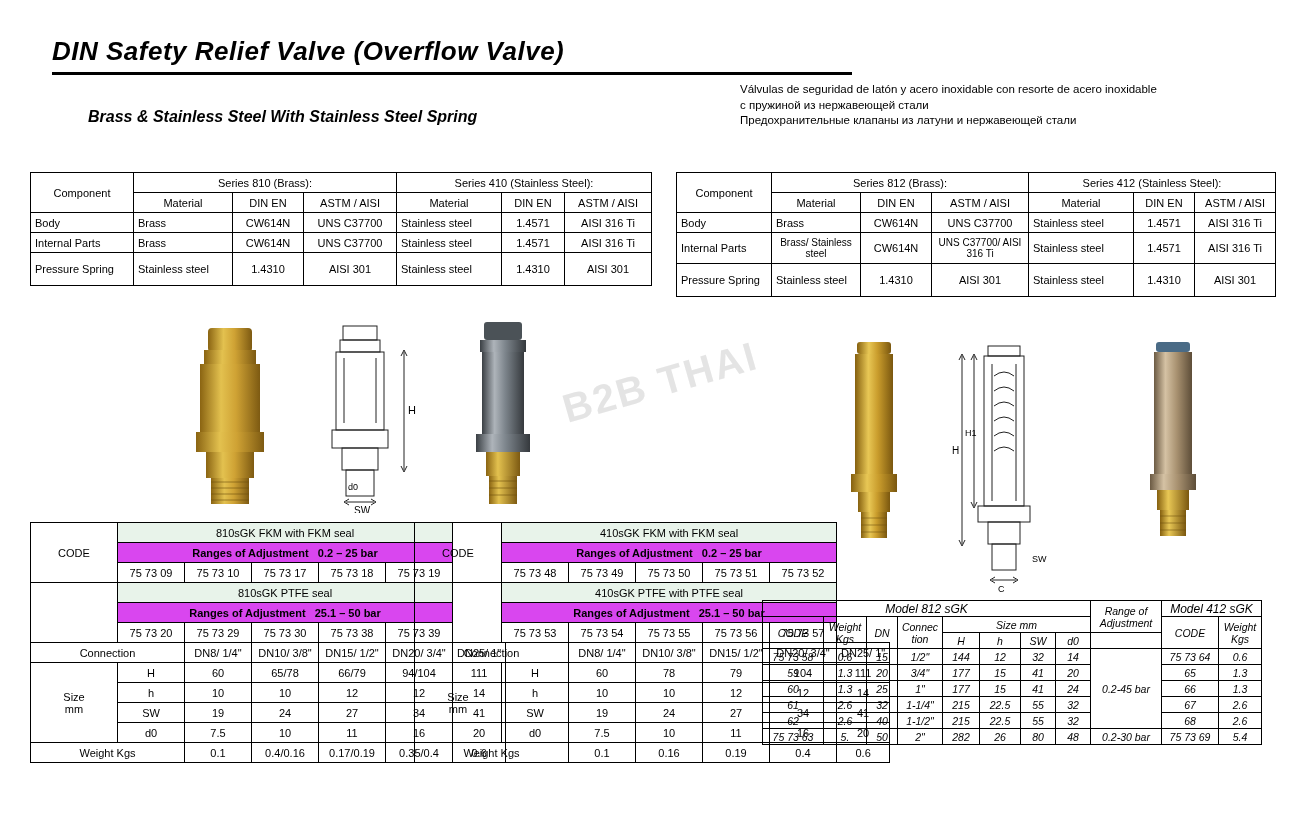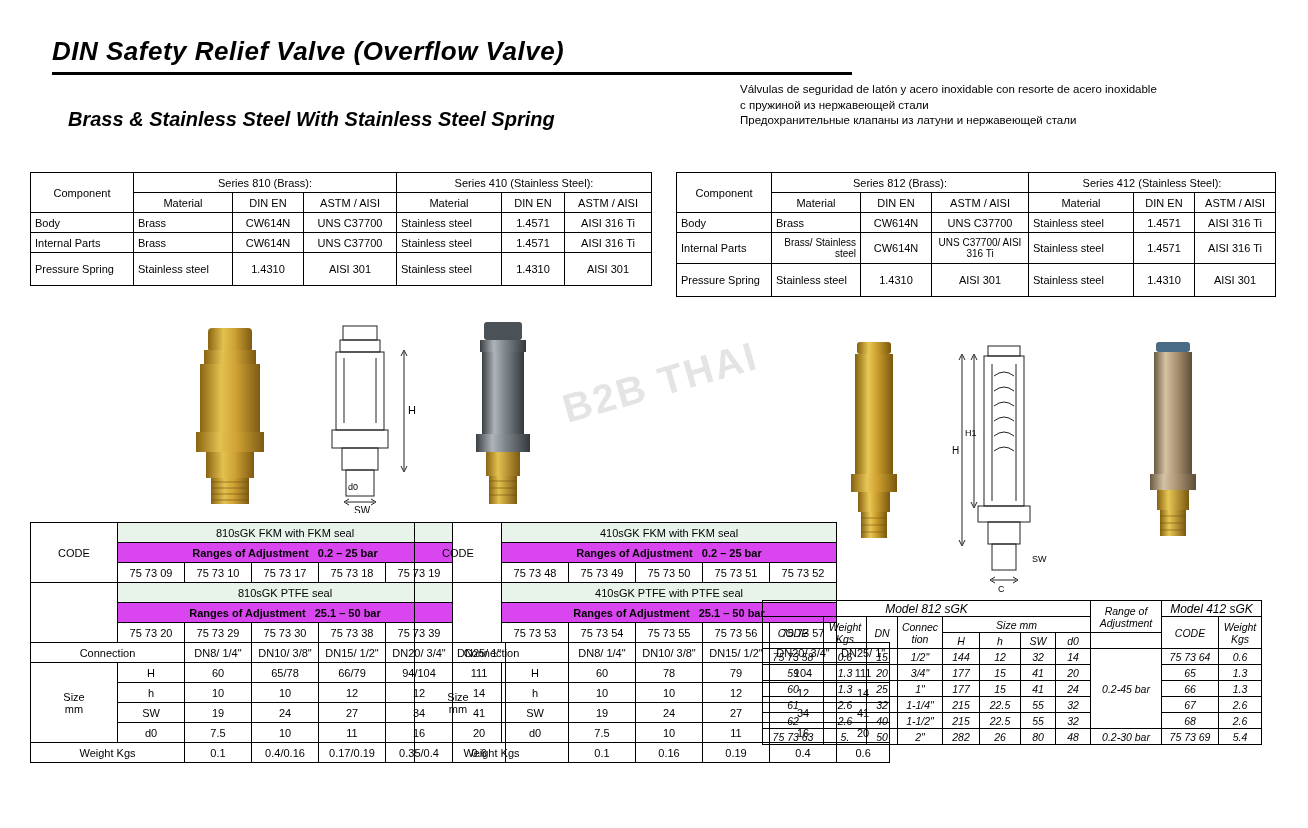--- a/index.html
+++ b/index.html
@@ -16,22 +16,22 @@
   
   .title{
     position:absolute;left:52px;top:36px;width:800px;
     font-size:26px;font-style:italic;font-weight:bold;
     letter-spacing:.5px;
   }
   .title-underline{
     position:absolute;left:52px;top:72px;width:800px;height:3px;background:#000;
   }
   .subtitle{
-    position:absolute;left:68px;top:108px;
-    font-size:20px;font-style:italic;font-weight:bold;
+    position:absolute;left:88px;top:108px;
+    font-size:16px;font-style:italic;font-weight:bold;
   }
   .langblock{
     position:absolute;left:740px;top:82px;width:540px;
     font-size:11.5px;line-height:15.5px;
   }
   .langblock div{white-space:nowrap;}
 
   
   table.grid{border-collapse:collapse;}
   table.grid td, table.grid th{
@@ -155,21 +155,21 @@
       <td style="text-align:left">Body</td>
       <td style="text-align:left">Brass</td>
       <td>CW614N</td>
       <td>UNS C37700</td>
       <td style="text-align:left">Stainless steel</td>
       <td class="b">1.4571</td>
       <td class="b">AISI 316 Ti</td>
     </tr>
     <tr>
       <td style="text-align:left;height:28px;">Internal Parts</td>
-      <td style="text-align:right;font-size:10px;">Brass/ Stainless steel</td>
+      <td style="text-align:center;font-size:10px;">Brass/ Stainless steel</td>
       <td>CW614N</td>
       <td style="font-size:10px;">UNS C37700/ AISI 316 Ti</td>
       <td style="text-align:left">Stainless steel</td>
       <td class="b">1.4571</td>
       <td class="b">AISI 316 Ti</td>
     </tr>
     <tr>
       <td style="text-align:left;height:30px;">Pressure Spring</td>
       <td style="text-align:left">Stainless steel</td>
       <td>1.4310</td>

